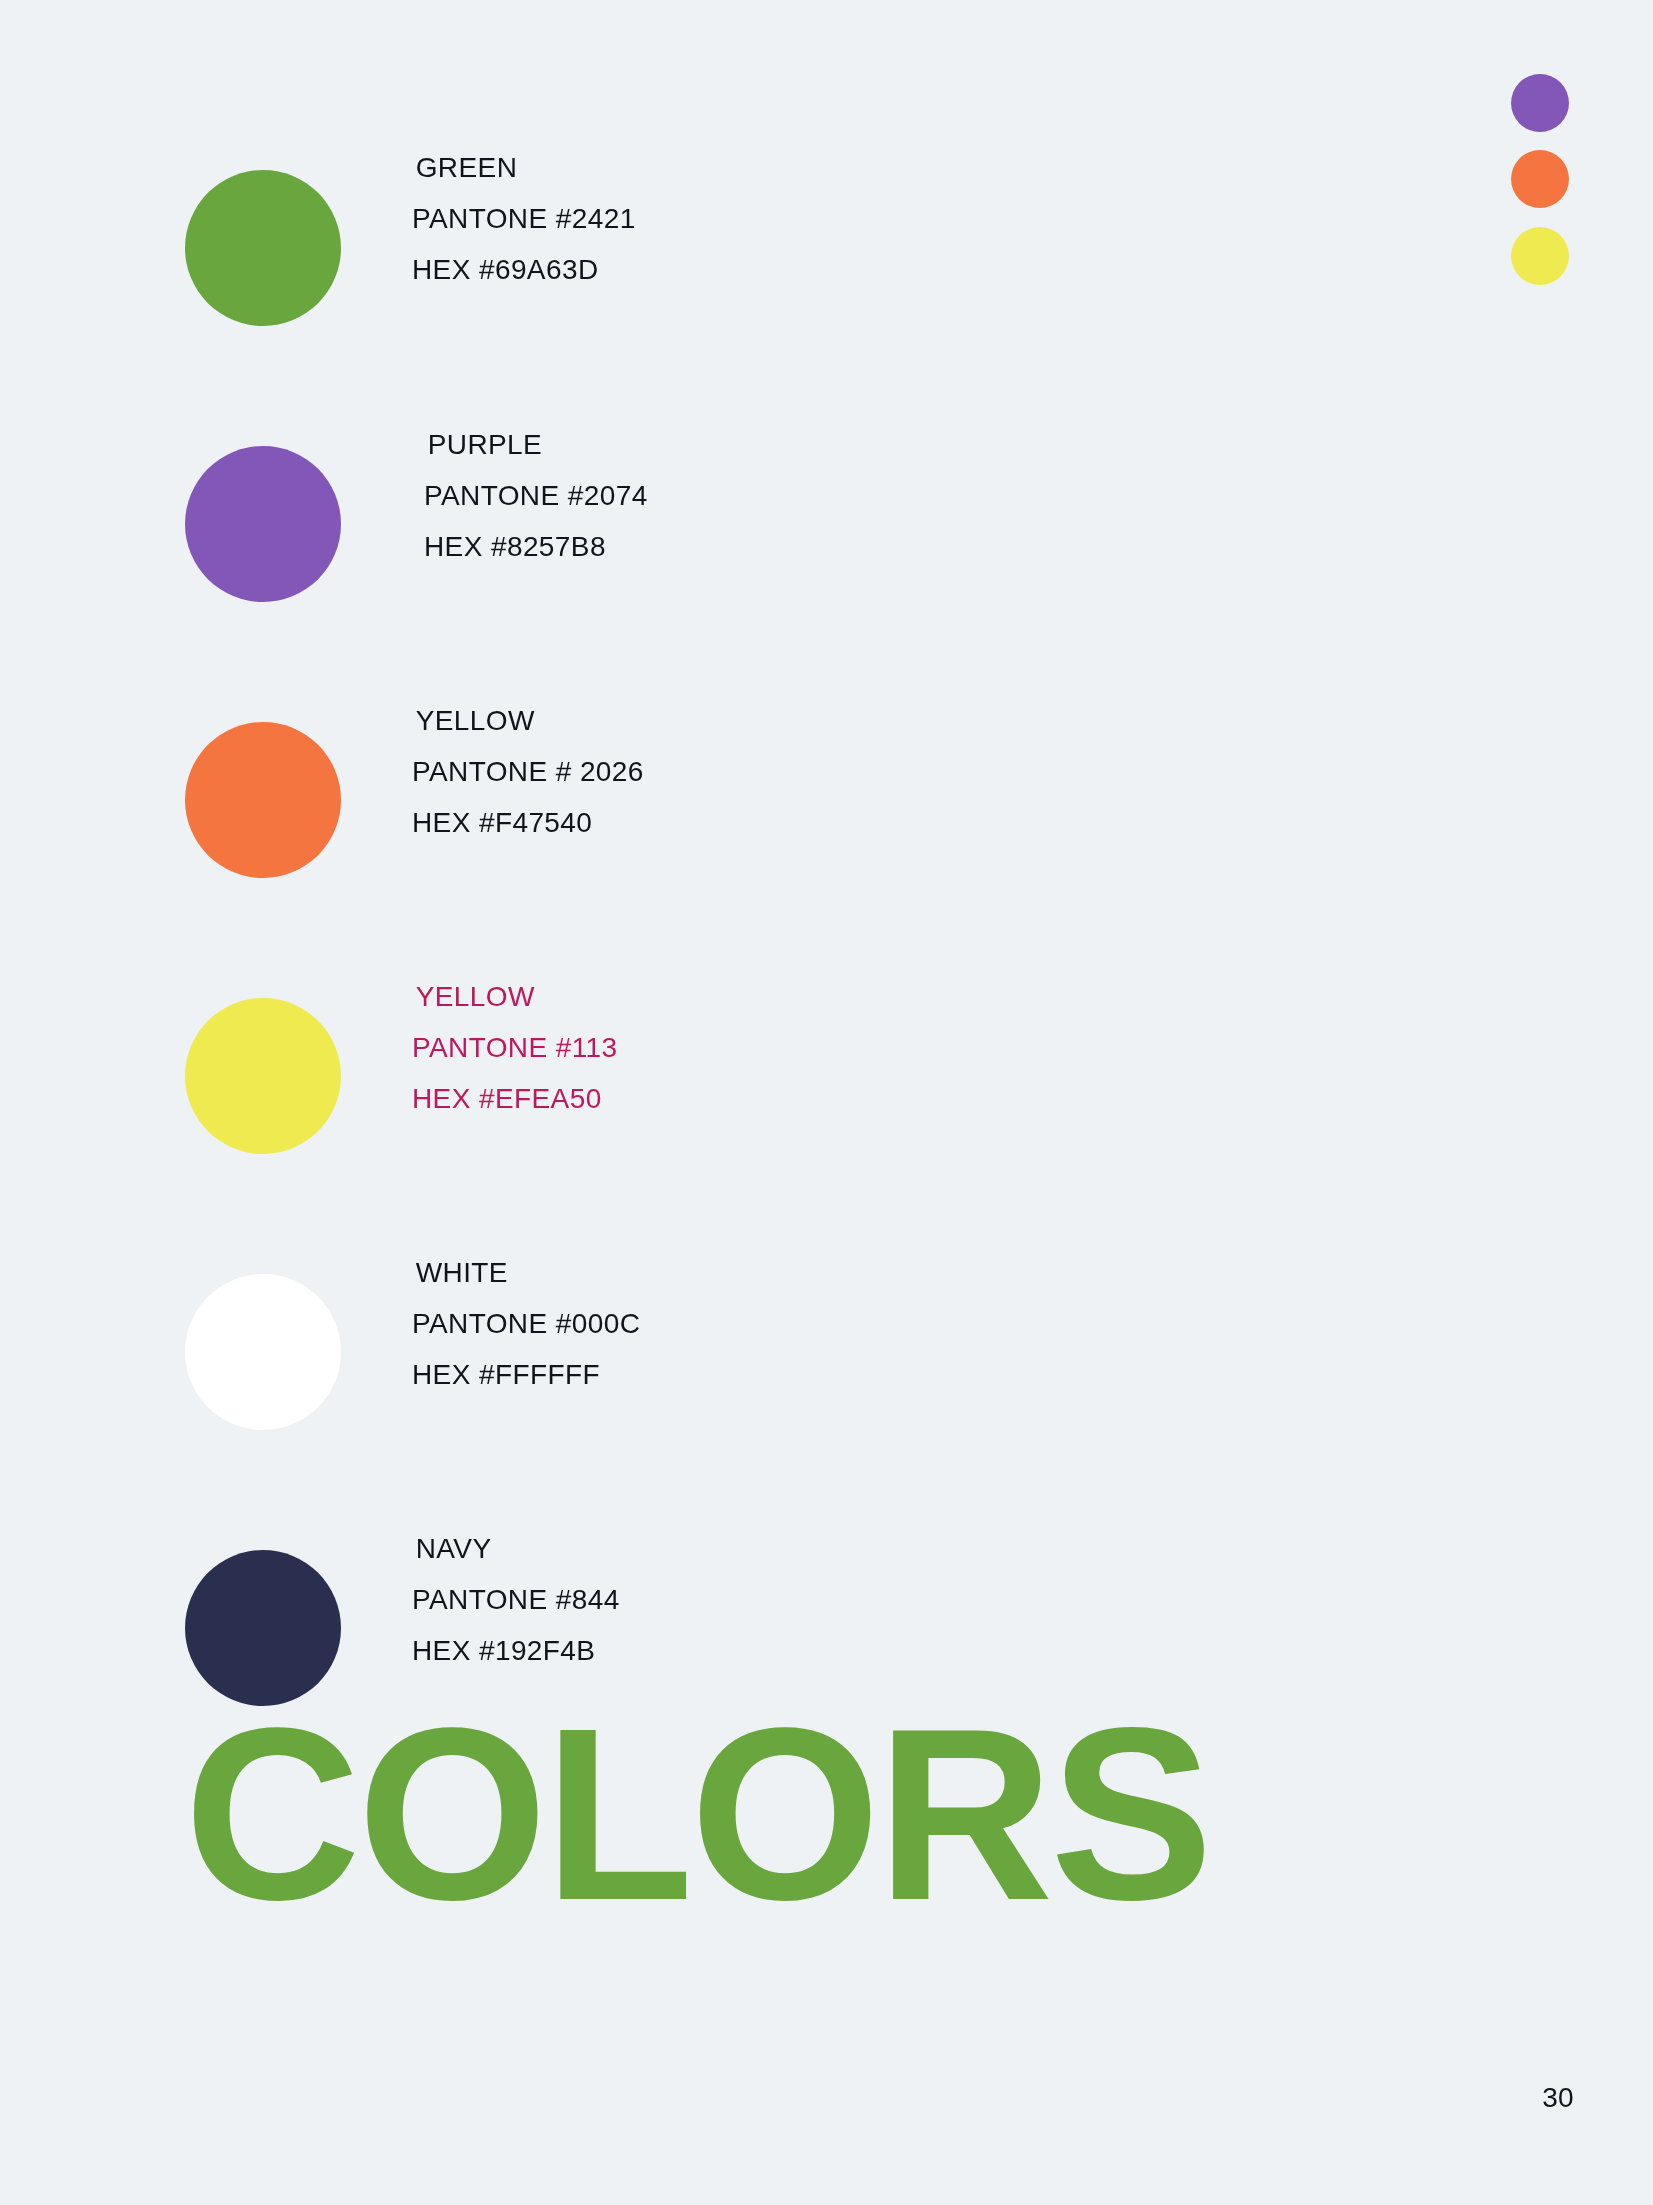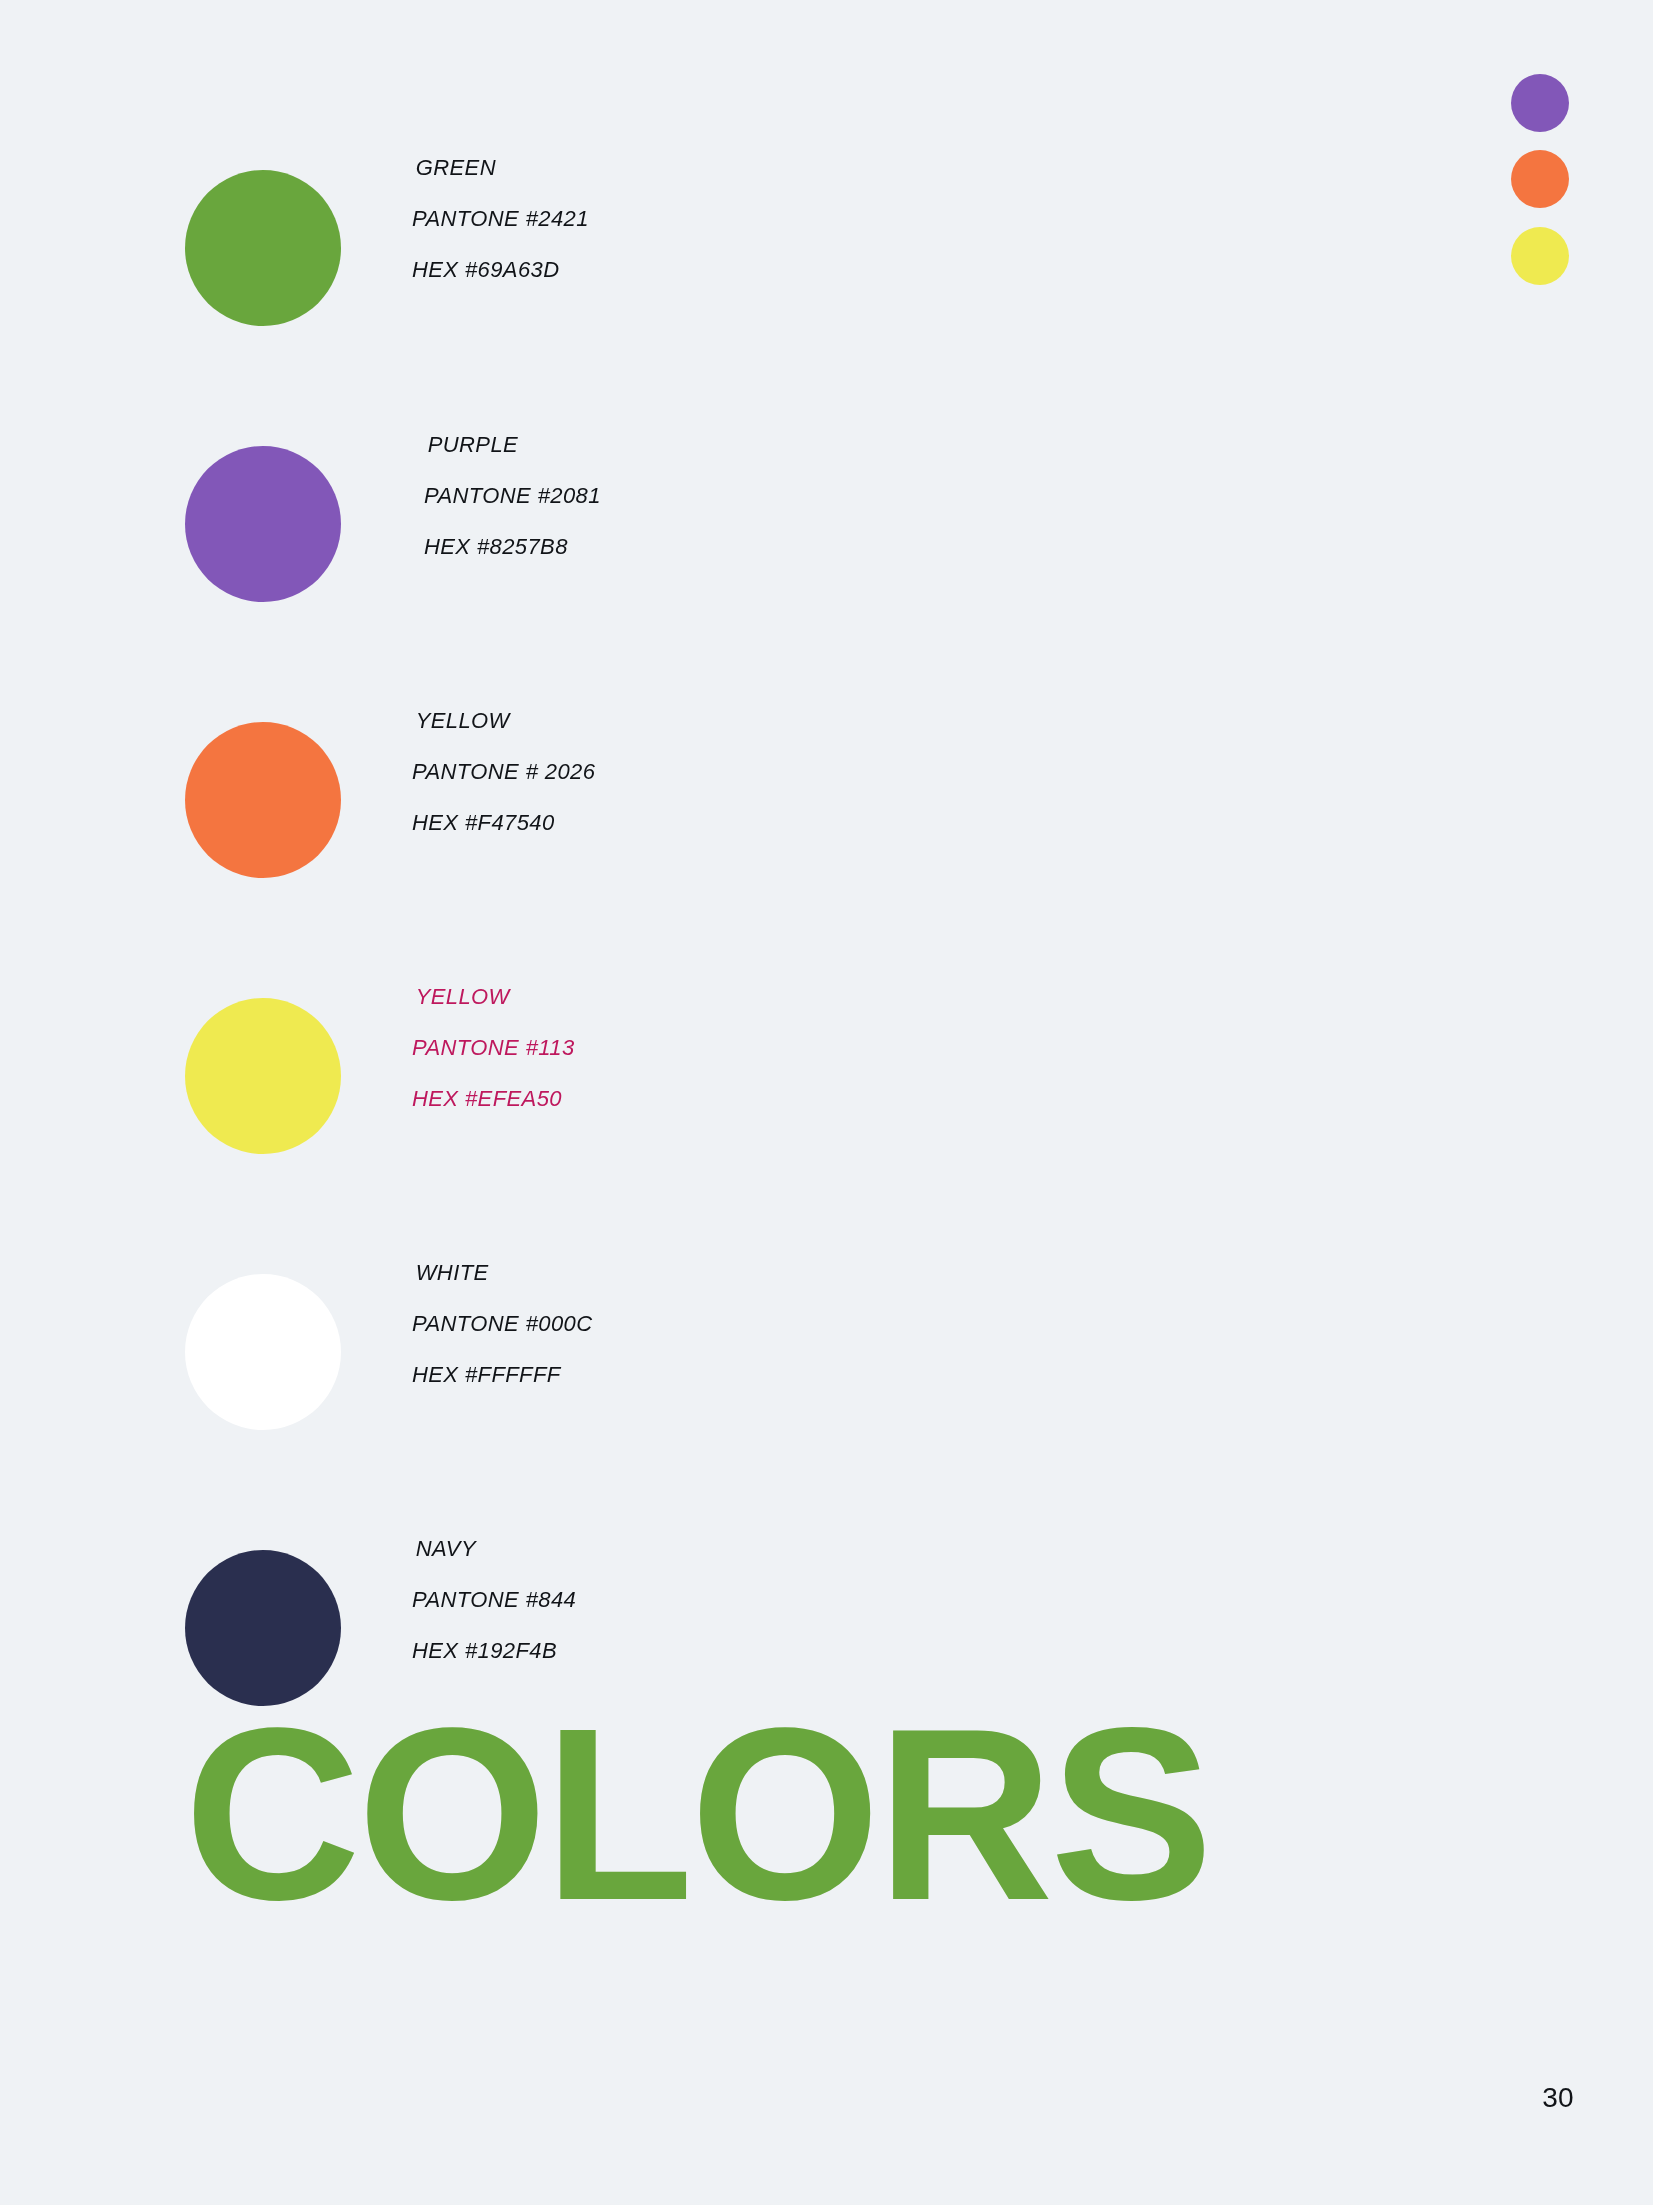--- a/index.html
+++ b/index.html
@@ -48,25 +48,24 @@
     left: 0;
     width: 156px;
     height: 156px;
     border-radius: 50%;
   }
   .swatch-text {
     position: absolute;
     left: 227px;
     top: -7.4px;
     color: #111418;
-    font-size: 22px;
+    font-size: 28px;
     line-height: 51px;
     letter-spacing: 0.4px;
     white-space: nowrap;
-    font-style: italic;
   }
   .swatch-text .name {
     padding-left: 3.7px;
   }
 
   
   .swatch-row.r0 .swatch-text { top: -28px; }
   .swatch-row.r1 .swatch-text { top: -27px; }
   .swatch-row.r2 .swatch-text { top: -27px; }
   .swatch-row.r3 .swatch-text { top: -27px; }
@@ -120,21 +119,21 @@
       <div class="name">GREEN</div>
       <div class="pantone">PANTONE #2421</div>
       <div class="hex">HEX #69A63D</div>
     </div>
   </div>
 
   <div class="swatch-row r1">
     <div class="swatch-circle" style="background: rgb(130, 87, 184);"></div>
     <div class="swatch-text" style="color: rgb(17, 20, 24); margin-left: 12px;">
       <div class="name">PURPLE</div>
-      <div class="pantone">PANTONE #2081</div>
+      <div class="pantone">PANTONE #2074</div>
       <div class="hex">HEX #8257B8</div>
     </div>
   </div>
 
   <div class="swatch-row r2">
     <div class="swatch-circle" style="background: rgb(244, 117, 64);"></div>
     <div class="swatch-text" style="color: rgb(17, 20, 24);">
       <div class="name">YELLOW</div>
       <div class="pantone">PANTONE # 2026</div>
       <div class="hex">HEX #F47540</div>

